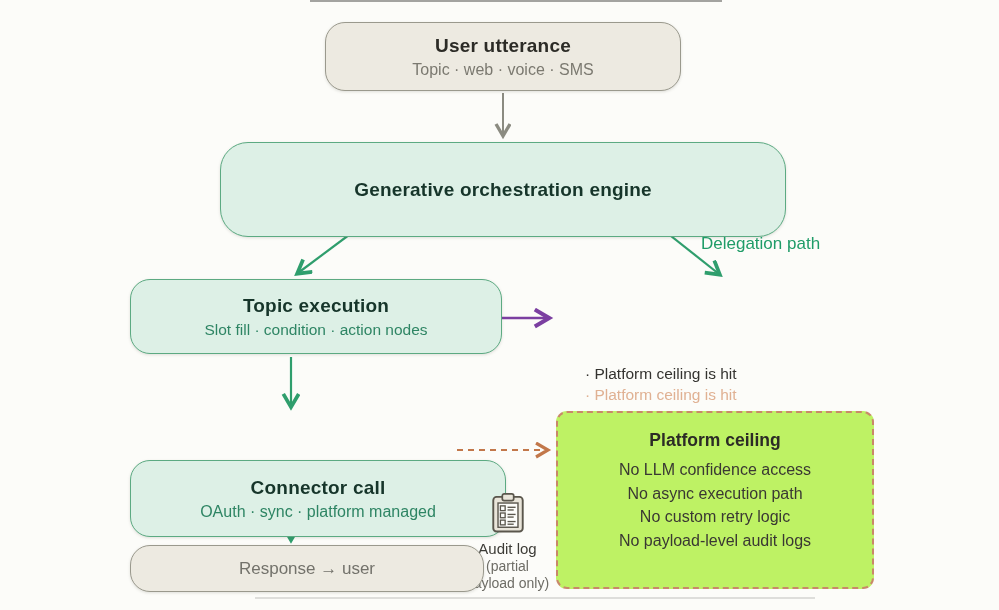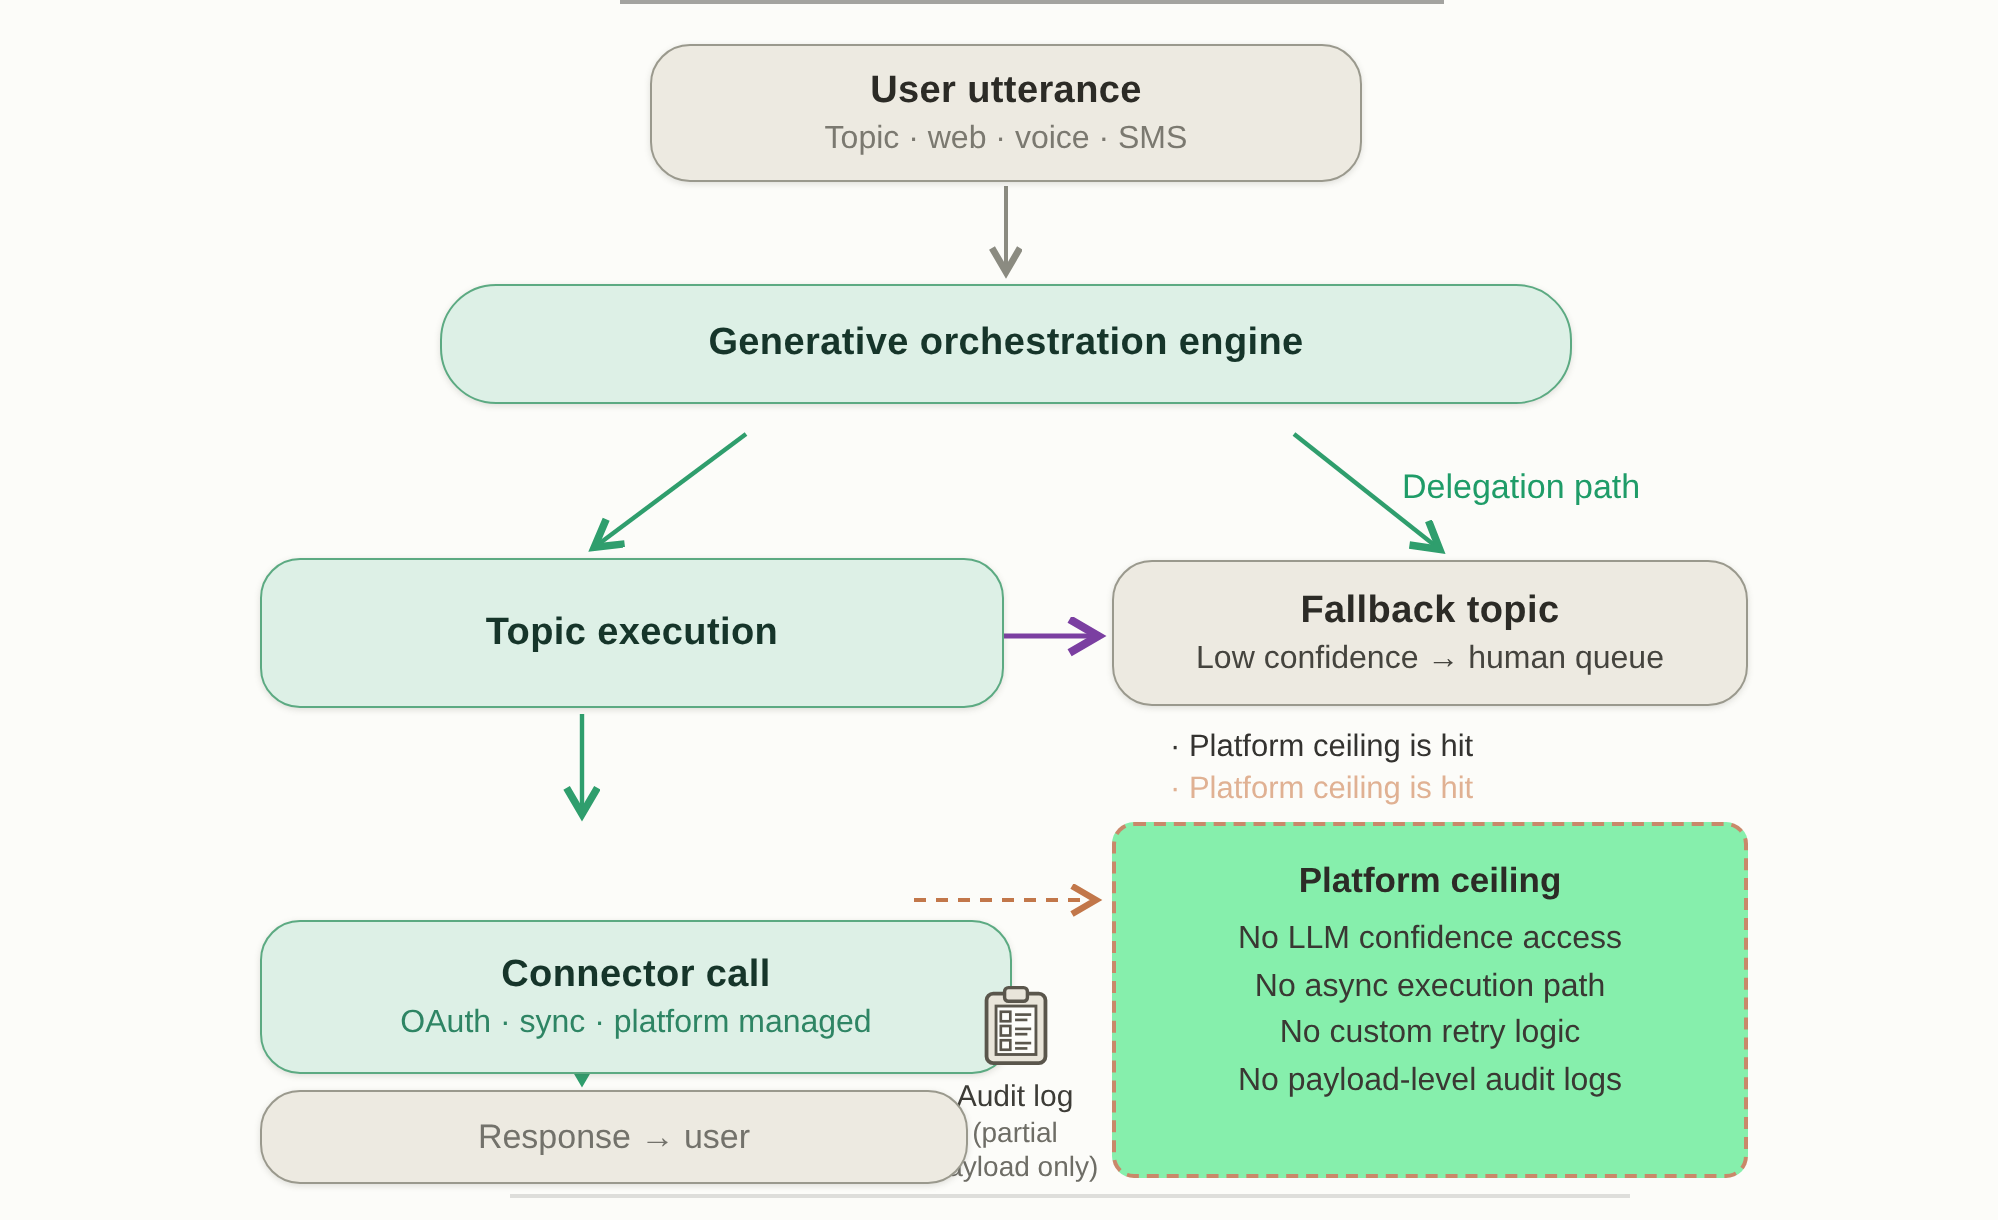--- a/index.html
+++ b/index.html
@@ -18,21 +18,21 @@
     box-sizing: border-box;
     display: flex; flex-direction: column;
     align-items: center; justify-content: center;
     text-align: center;
     border-radius: 20px;
     box-shadow: 0 1px 3px rgba(90,90,80,0.18);
     padding: 4px 10px;
   }
   .mint  { background: #ddf0e6; border: 1.6px solid #5caa82; }
   .beige { background: #edeae1; border: 1.6px solid #9a998d; }
-  .pink  { background: #86efac; border: 2px dashed #c9886a; border-radius: 11px;
+  .pink  { background: #bef264; border: 2px dashed #c9886a; border-radius: 11px;
            box-shadow: none; justify-content: flex-start; padding-top: 17px; }
 
   .title { font-weight: bold; font-size: 19px; color: #2c2b26; letter-spacing: 0.2px; }
   .mint .title { color: #16352a; }
   .sub { font-size: 16px; margin-top: 4px; color: #7b7970; }
   .sub-green { font-size: 16px; margin-top: 4px; color: #2e8564; }
   .sub-dark  { font-size: 16px; margin-top: 4px; color: #45443e; }
 
   .ceiling-title { font-weight: bold; font-size: 17.5px; color: #2c2b26; margin-bottom: 7px; }
   .ceiling-item  { font-size: 16px; color: #3a3833; line-height: 23.5px; }
@@ -79,34 +79,31 @@
     <line x1="291" y1="357" x2="291" y2="406" stroke="#2f9e6d" stroke-width="2.2" marker-end="url(#ah-green)"></line>
     <line x1="291" y1="492" x2="291" y2="539" stroke="#2f9e6d" stroke-width="2.2" marker-end="url(#ah-green)"></line>
     <line x1="457" y1="450" x2="547" y2="450" stroke="#c2774a" stroke-width="2" stroke-dasharray="6 5" marker-end="url(#ah-brown)"></line>
   </svg>
 
   <div class="node beige" style="left:325px; top:22px; width:356px; height:69px;">
     <div class="title">User utterance</div>
     <div class="sub">Topic · web · voice · SMS</div>
   </div>
 
-  <div class="node mint" style="left:220px; top:142px; width:566px; height:60px; border-radius:28px;">
+  <div class="node mint" style="left:220px; top:142px; width:566px; height:95px; border-radius:28px;">
     <div class="title">Generative orchestration engine</div>
   </div>
 
   <div class="float-label" style="left:701px; top:234px;">Delegation path</div>
 
   <div class="node mint" style="left:130px; top:279px; width:372px; height:75px;">
     <div class="title">Topic execution</div>
+    <div class="sub-green" style="font-size:15.5px;">Slot fill · condition · action nodes</div>
   </div>
 
-  <div class="node beige" style="left:556px; top:280px; width:318px; height:73px;">
-    <div class="title">Fallback topic</div>
-    <div class="sub-dark">Low confidence → human queue</div>
-  </div>
 
   <div class="bullets">
     <div class="bullet-dark">· Platform ceiling is hit</div>
     <div class="bullet-faded">· Platform ceiling is hit</div>
   </div>
 
   <div class="node mint" style="left:130px; top:412px; width:376px; height:77px;margin-top:48px;">
     <div class="title">Connector call</div>
     <div class="sub-green">OAuth · sync · platform managed</div>
   </div>

